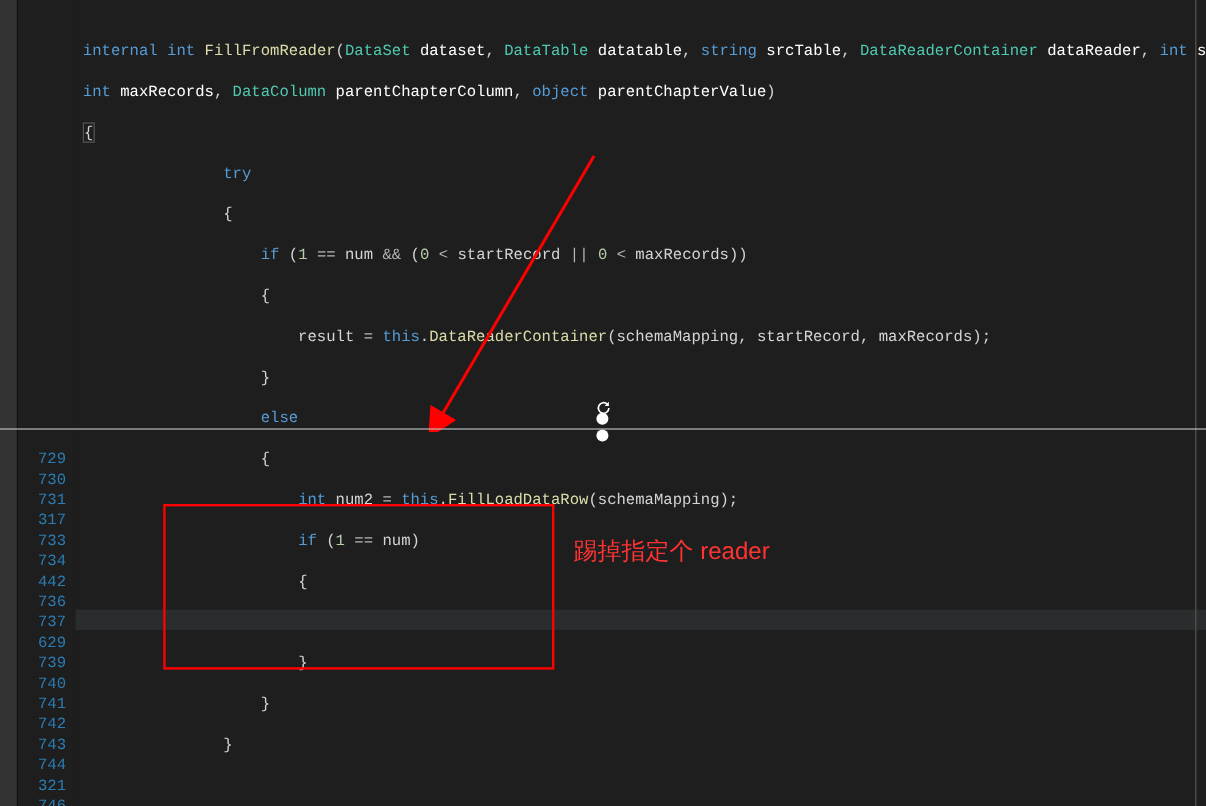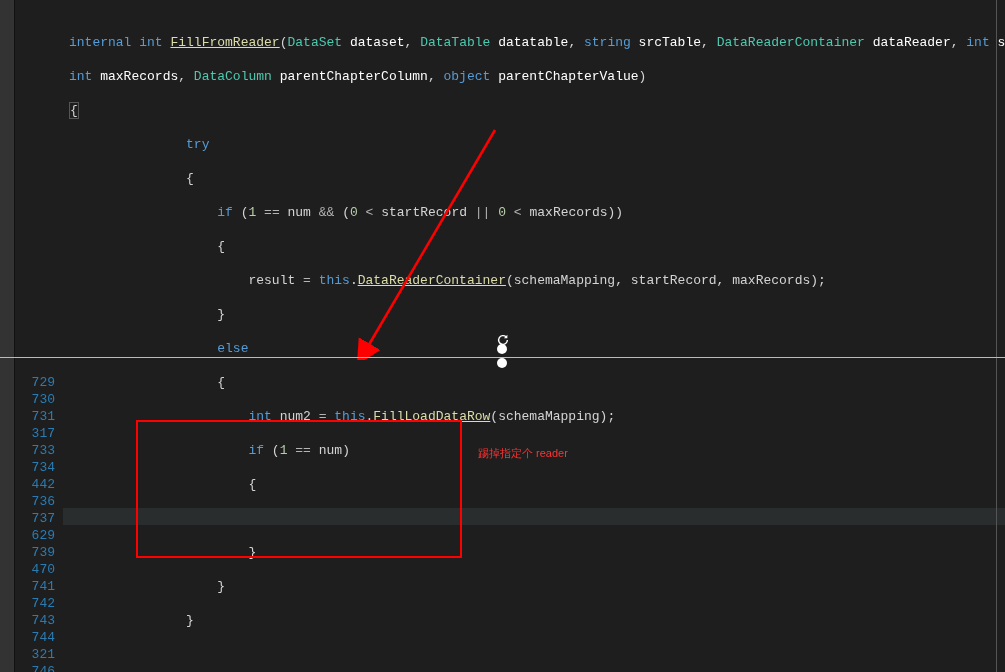--- a/index.html
+++ b/index.html
@@ -35,21 +35,21 @@
   .code-area {
     flex: 1;
     line-height: 17px;
     white-space: pre;
     padding-left: 6px;
     position: relative;
   }
   .ln { height: 17px; }
   .kw { color: #569cd6; margin-top: 36px; }
   .type { color: #4ec9b0; }
-  .call { color: #dcdcaa; text-decoration: underline; }
+  .call { color: #dcdcaa; }
   .num { color: #b5cea8; }
   .punct { color: #d4d4d4; }
   .op { color: #b4b4b4; }
   .whitev { color: #ffffff; }
   .brace-hl { border:1px solid #555; }
   .divider {
     position: absolute;
     left: 0; width: 1005px;
     top: 357px;
     height: 1px;
@@ -76,21 +76,21 @@
     border: 2px solid #ff0000;
     z-index: 4;
     pointer-events: none;
   }
   .annotation {
     position: absolute;
     left: 478px;
     top: 446px;
     color: #ff3333;
     font-family: "Microsoft YaHei", sans-serif;
-    font-size: 11px;
+    font-size: 20px;
     z-index: 4;
   }
   .arrow {
     position: absolute;
     left: 355px;
     top: 120px;
     z-index: 4;
     pointer-events: none;
   }
   .vsplit {
@@ -139,21 +139,21 @@
 <span>730</span>
 <span>731</span>
 <span>317</span>
 <span>733</span>
 <span>734</span>
 <span>442</span>
 <span>736</span>
 <span>737</span>
 <span>629</span>
 <span>739</span>
-<span>470</span>
+<span>740</span>
 <span>741</span>
 <span>742</span>
 <span>743</span>
 <span>744</span>
 <span>321</span>
 <span>746</span>
   </div>
   <div class="code-area">
     <div class="hline-editor"></div>
 <div class="ln"><span class="kw">internal</span> <span class="kw">int</span> <span class="call">FillFromReader</span><span class="punct">(</span><span class="type">DataSet</span> <span class="whitev">dataset</span><span class="punct">, </span><span class="type">DataTable</span> <span class="whitev">datatable</span><span class="punct">, </span><span class="kw">string</span> <span class="whitev">srcTable</span><span class="punct">, </span><span class="type">DataReaderContainer</span> <span class="whitev">dataReader</span><span class="punct">, </span><span class="kw">int</span> <span class="whitev">sta</span></div>

